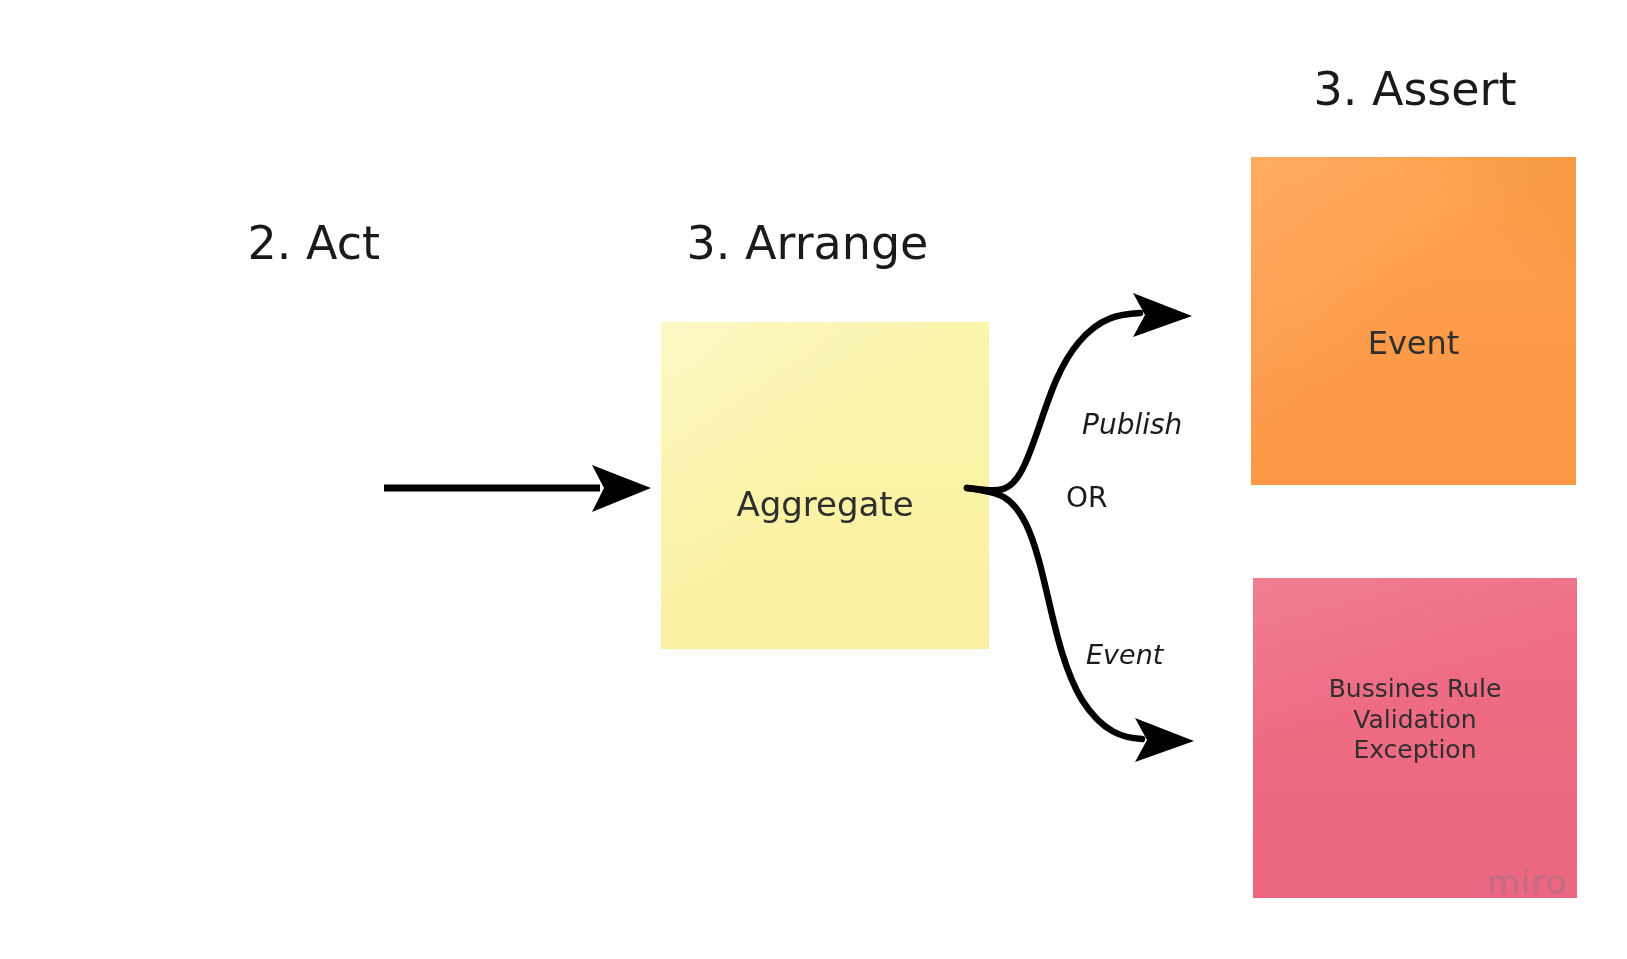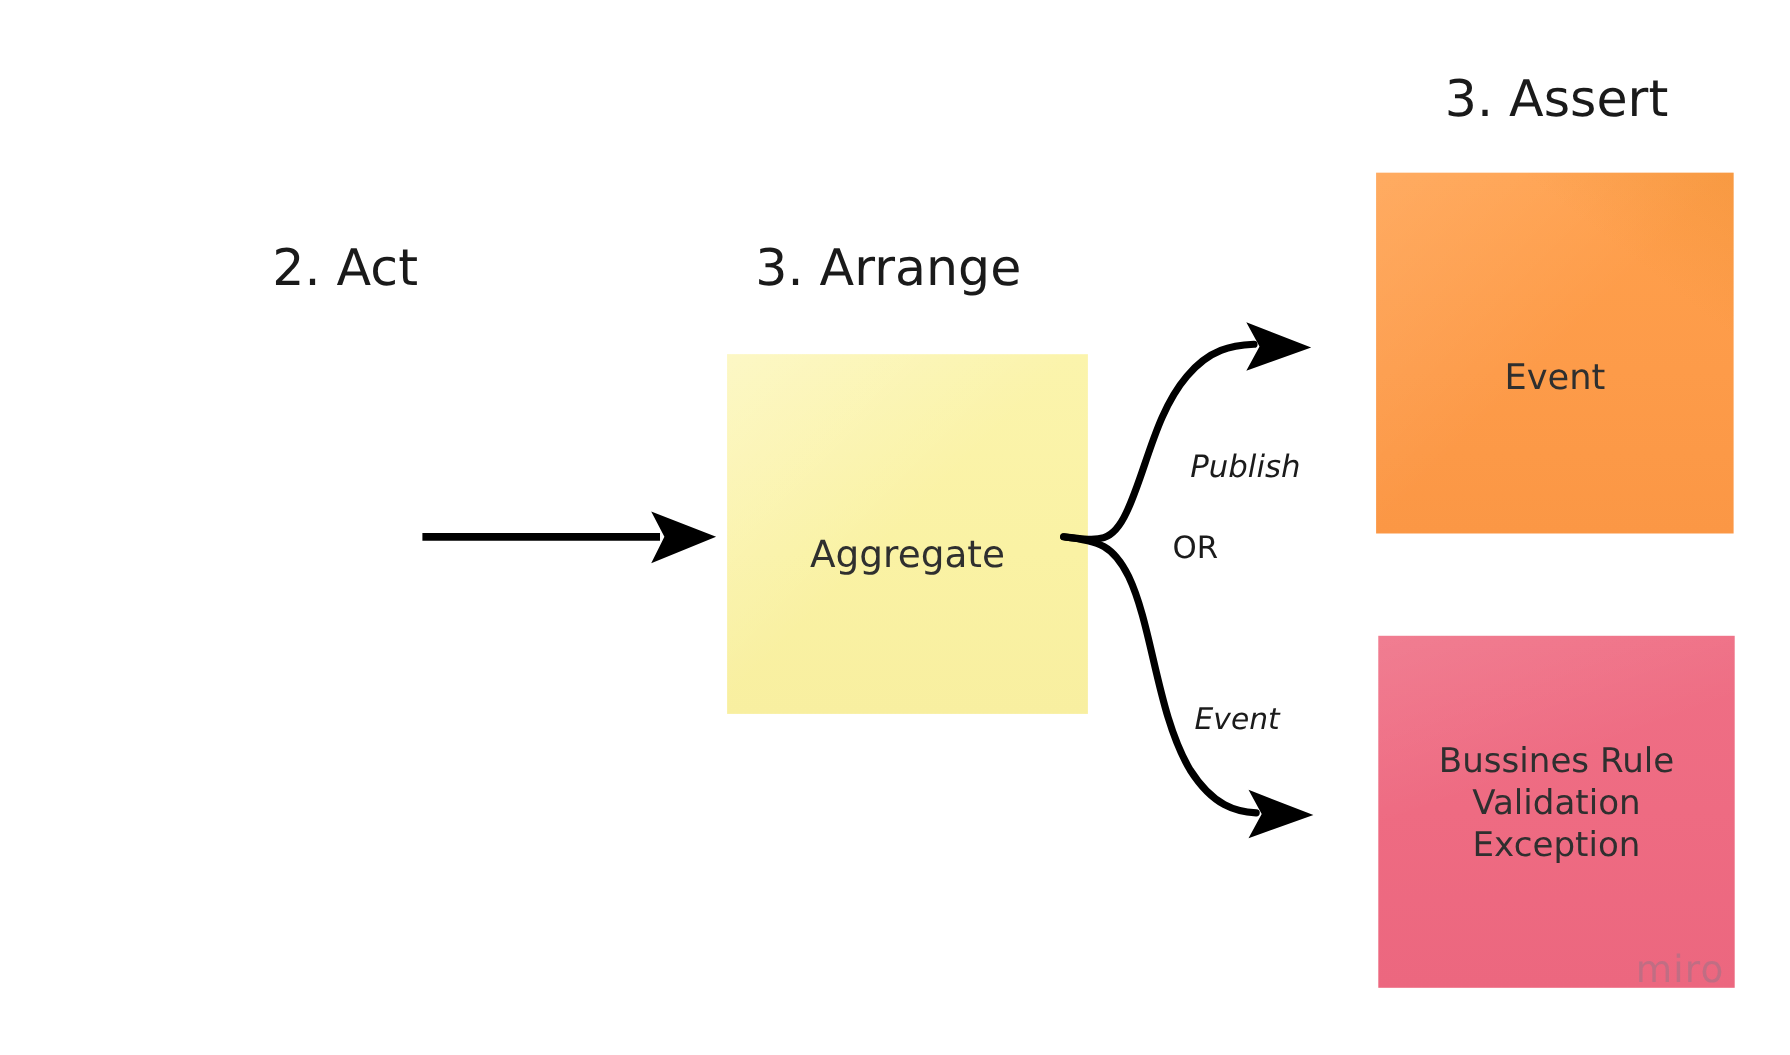--- a/index.html
+++ b/index.html
@@ -74,21 +74,21 @@
       linear-gradient(180deg, #ffa04c 0%, #fd9b49 55%, #fb9745 100%);
     font-size: 32px;
     align-items: flex-start;
     padding-top: 128px;
   }
   #note-exception {
     left: 1253px; top: 578px; width: 324px; height: 320px;
     background:
       linear-gradient(160deg, rgba(255,255,255,0.10) 0%, rgba(255,255,255,0.0) 40%),
       linear-gradient(180deg, #ef6f85 0%, #ee6b82 50%, #ec677f 100%);
-    font-size: 31px;
+    font-size: 25px;
     align-items: flex-start;
     padding-top: 57px;
   }
 
   
   .title {
     position: absolute;
     color: #1a1a1a;
     font-size: 46px;
     font-weight: 400;

